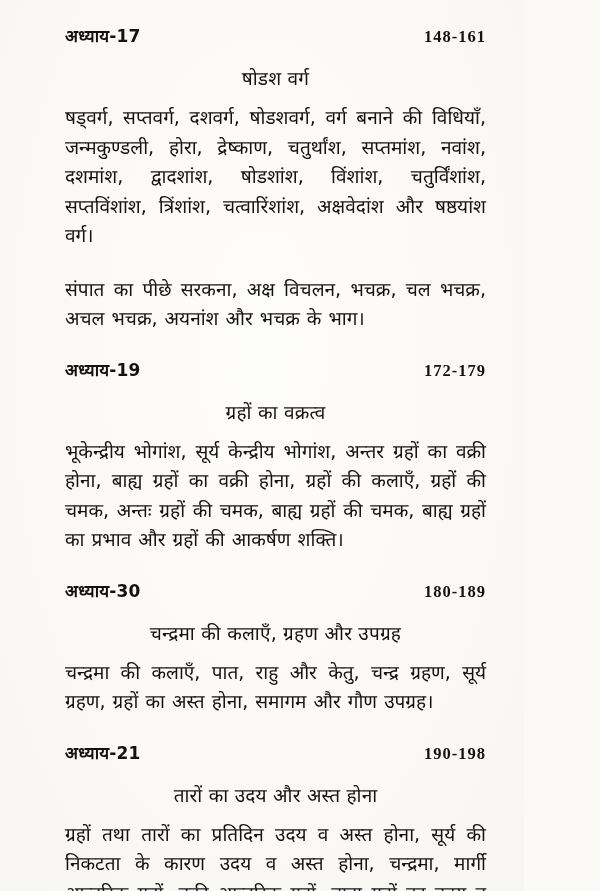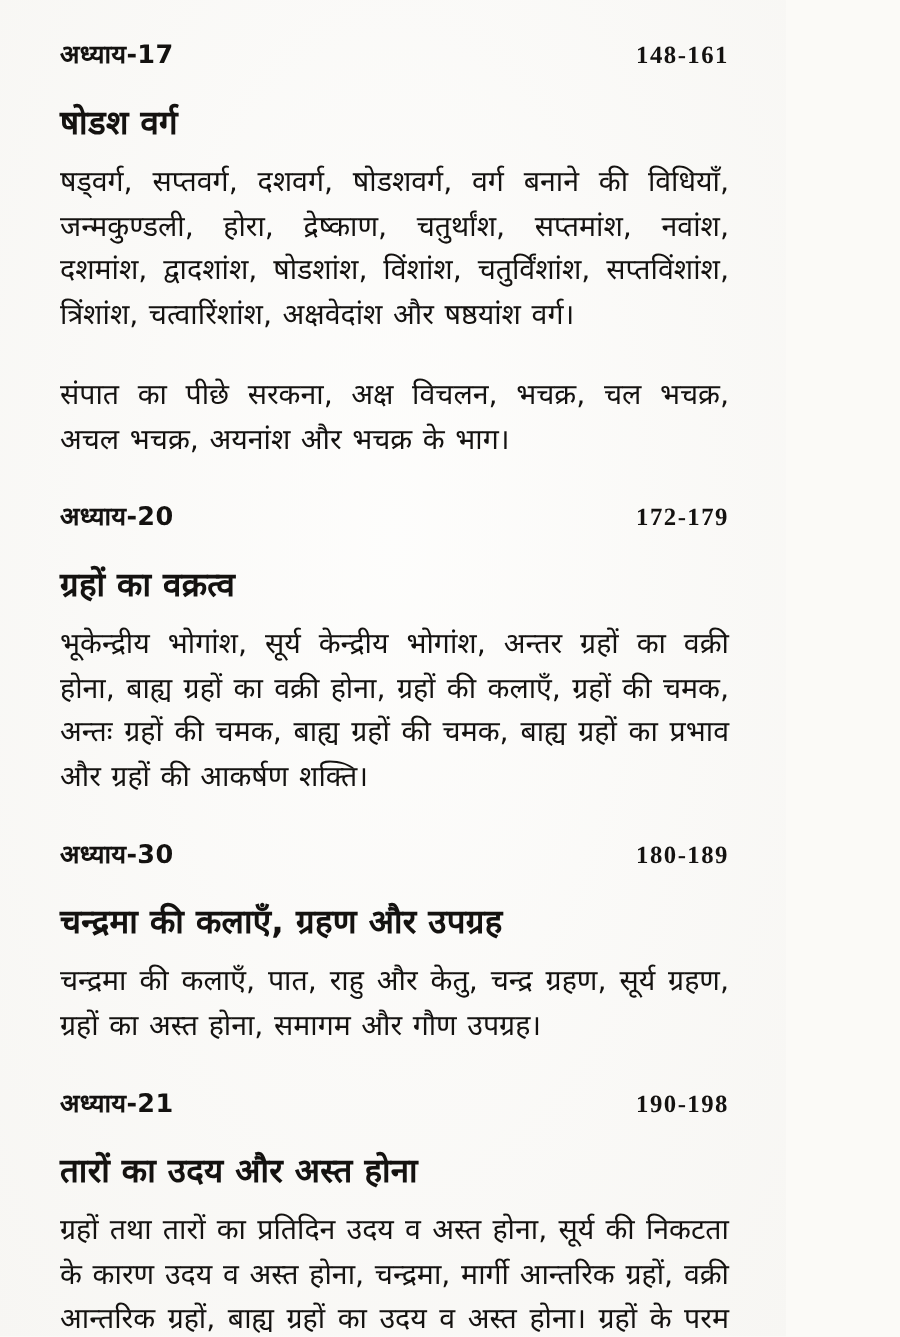--- a/index.html
+++ b/index.html
@@ -12,21 +12,21 @@
     background: #fbfaf7;
     color: #141210;
     font-family: "DejaVu Sans", sans-serif;
     overflow: hidden;
     position: relative;
   }
   .page {
     box-sizing: border-box;
     width: 524px;
     height: 891px;
-    padding: 24px 38px 10px 40px;
+    padding: 24px 38px 10px 65px;
     background:
       radial-gradient(ellipse at 50% 40%, rgba(255,255,255,0.6), rgba(0,0,0,0.015)),
       #fbfaf7;
   }
   .chapter {
     margin: 0 0 6px 0;
   }
   .chap-row {
     display: flex;
     justify-content: space-between;
@@ -37,22 +37,23 @@
     margin-bottom: 18px;
   }
   .chap-pages {
     font-family: Liberation Serif, serif;
     font-weight: bold;
     font-size: 16.5px;
     letter-spacing: 1px;
   }
   .chap-title {
     margin: 0 0 12px 0;
-    font-size: 22px;
-    font-weight: bold;
+    text-align: center;
+    font-size: 19px;
+    font-weight: normal;
     letter-spacing: 0.2px;
   }
   .chap-body {
     margin: 0 0 24px 0;
     font-size: 19px;
     line-height: 29.5px;
     text-align: justify;
     text-justify: inter-word;
     word-spacing: 1px;
   }
@@ -72,21 +73,21 @@
     <h2 class="chap-title">षोडश वर्ग</h2>
     <p class="chap-body">षड्वर्ग, सप्तवर्ग, दशवर्ग, षोडशवर्ग, वर्ग बनाने की विधियाँ, जन्मकुण्डली, होरा, द्रेष्काण, चतुर्थांश, सप्तमांश, नवांश, दशमांश, द्वादशांश, षोडशांश, विंशांश, चतुर्विंशांश, सप्तविंशांश, त्रिंशांश, चत्वारिंशांश, अक्षवेदांश और षष्ठयांश वर्ग।</p>
   </section>
 
   <section class="chapter">
     <p class="chap-body">संपात का पीछे सरकना, अक्ष विचलन, भचक्र, चल भचक्र, अचल भचक्र, अयनांश और भचक्र के भाग।</p>
   </section>
 
   <section class="chapter">
     <div class="chap-row">
-      <span class="chap-label">अध्याय-20</span>
+      <span class="chap-label">अध्याय-19</span>
       <span class="chap-pages">172-179</span>
     </div>
     <h2 class="chap-title">ग्रहों का वक्रत्व</h2>
     <p class="chap-body">भूकेन्द्रीय भोगांश, सूर्य केन्द्रीय भोगांश, अन्तर ग्रहों का वक्री होना, बाह्य ग्रहों का वक्री होना, ग्रहों की कलाएँ, ग्रहों की चमक, अन्तः ग्रहों की चमक, बाह्य ग्रहों की चमक, बाह्य ग्रहों का प्रभाव और ग्रहों की आकर्षण शक्ति।</p>
   </section>
 
   <section class="chapter">
     <div class="chap-row">
       <span class="chap-label">अध्याय-30</span>
       <span class="chap-pages">180-189</span>

